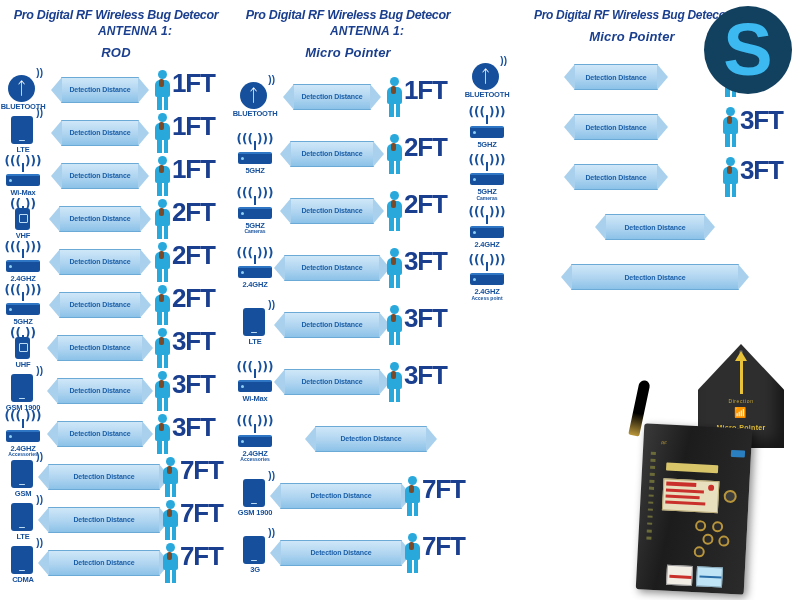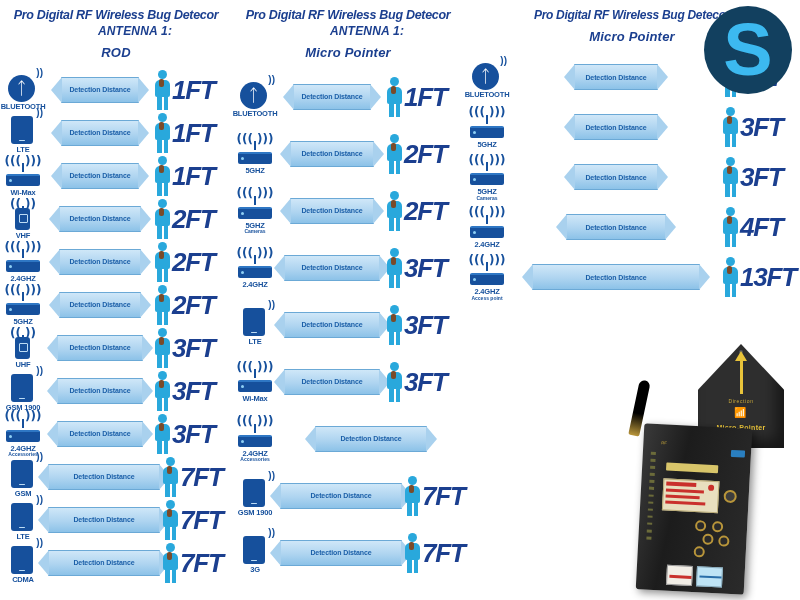--- a/index.html
+++ b/index.html
@@ -127,21 +127,21 @@
   }
   .arrow:before, .arrow:after {
     content:""; position:absolute; top:50%; margin-top:-13px;
     width:0; height:0; border-top:13px solid transparent;
     border-bottom:13px solid transparent;
   }
   .arrow:before { left:-11px;  border-right:11px solid #a9d1ee; }
   .arrow:after  { right:-11px; border-left:11px solid #a9d1ee; }
 
   
-  .val-cell { display:flex; align-items:center; min-width:78px;font-style:italic; }
+  .val-cell { display:flex; min-width:78px; }
   .person { position:relative; width:17px; height:40px; margin-right:1px; }
   .p-head { position:absolute; left:4px; top:0; width:9px; height:9px;
             border-radius:50%; background:#29a8dc; }
   .p-body { position:absolute; left:1px; top:10px; width:15px; height:17px;
             background:#29a8dc; border-radius:5px 5px 2px 2px; }
   .p-legL { position:absolute; left:3px; top:26px; width:4.5px; height:14px;
             background:#29a8dc; }
   .p-legR { position:absolute; right:3px; top:26px; width:4.5px; height:14px;
             background:#29a8dc; }
   .p-arm  { position:absolute; left:5px; top:9px; width:5px; height:8px;
@@ -881,57 +881,37 @@
               <div class="ant-stick"></div>
               <div class="router"></div>
             </div>
             <div class="dev-label">2.4GHZ</div>
           </div>
           <div class="arrow-wrap">
             <div class="arrow" style="width: 100px;">
               <span class="atext">Detection Distance</span>
             </div>
           </div>
-          <div class="val-cell">
-            <div class="person">
-              <div class="p-head"></div>
-              <div class="p-body"></div>
-              <div class="p-arm"></div>
-              <div class="p-legL"></div>
-              <div class="p-legR"></div>
-            </div>
-            <div class="val">4FT</div>
-          </div>
         </div>
         <div class="row" style="height: 50px;">
           <div class="dev">
             <div class="dev-glyph">
               <div class="waves">
                 <span class="wave-sym">(((&nbsp;)))</span>
               </div>
               <div class="ant-stick"></div>
               <div class="router"></div>
             </div>
             <div class="dev-label">2.4GHZ</div>
             <div class="dev-label2">Access point</div>
           </div>
           <div class="arrow-wrap">
             <div class="arrow" style="width: 168px;">
               <span class="atext">Detection Distance</span>
             </div>
-          </div>
-          <div class="val-cell">
-            <div class="person">
-              <div class="p-head"></div>
-              <div class="p-body"></div>
-              <div class="p-arm"></div>
-              <div class="p-legL"></div>
-              <div class="p-legR"></div>
-            </div>
-            <div class="val">13FT</div>
           </div>
         </div>
       </div>
   </div>
 
   <div id="logo">
     <div class="s">S</div>
   </div>
 
   <div id="photo">

